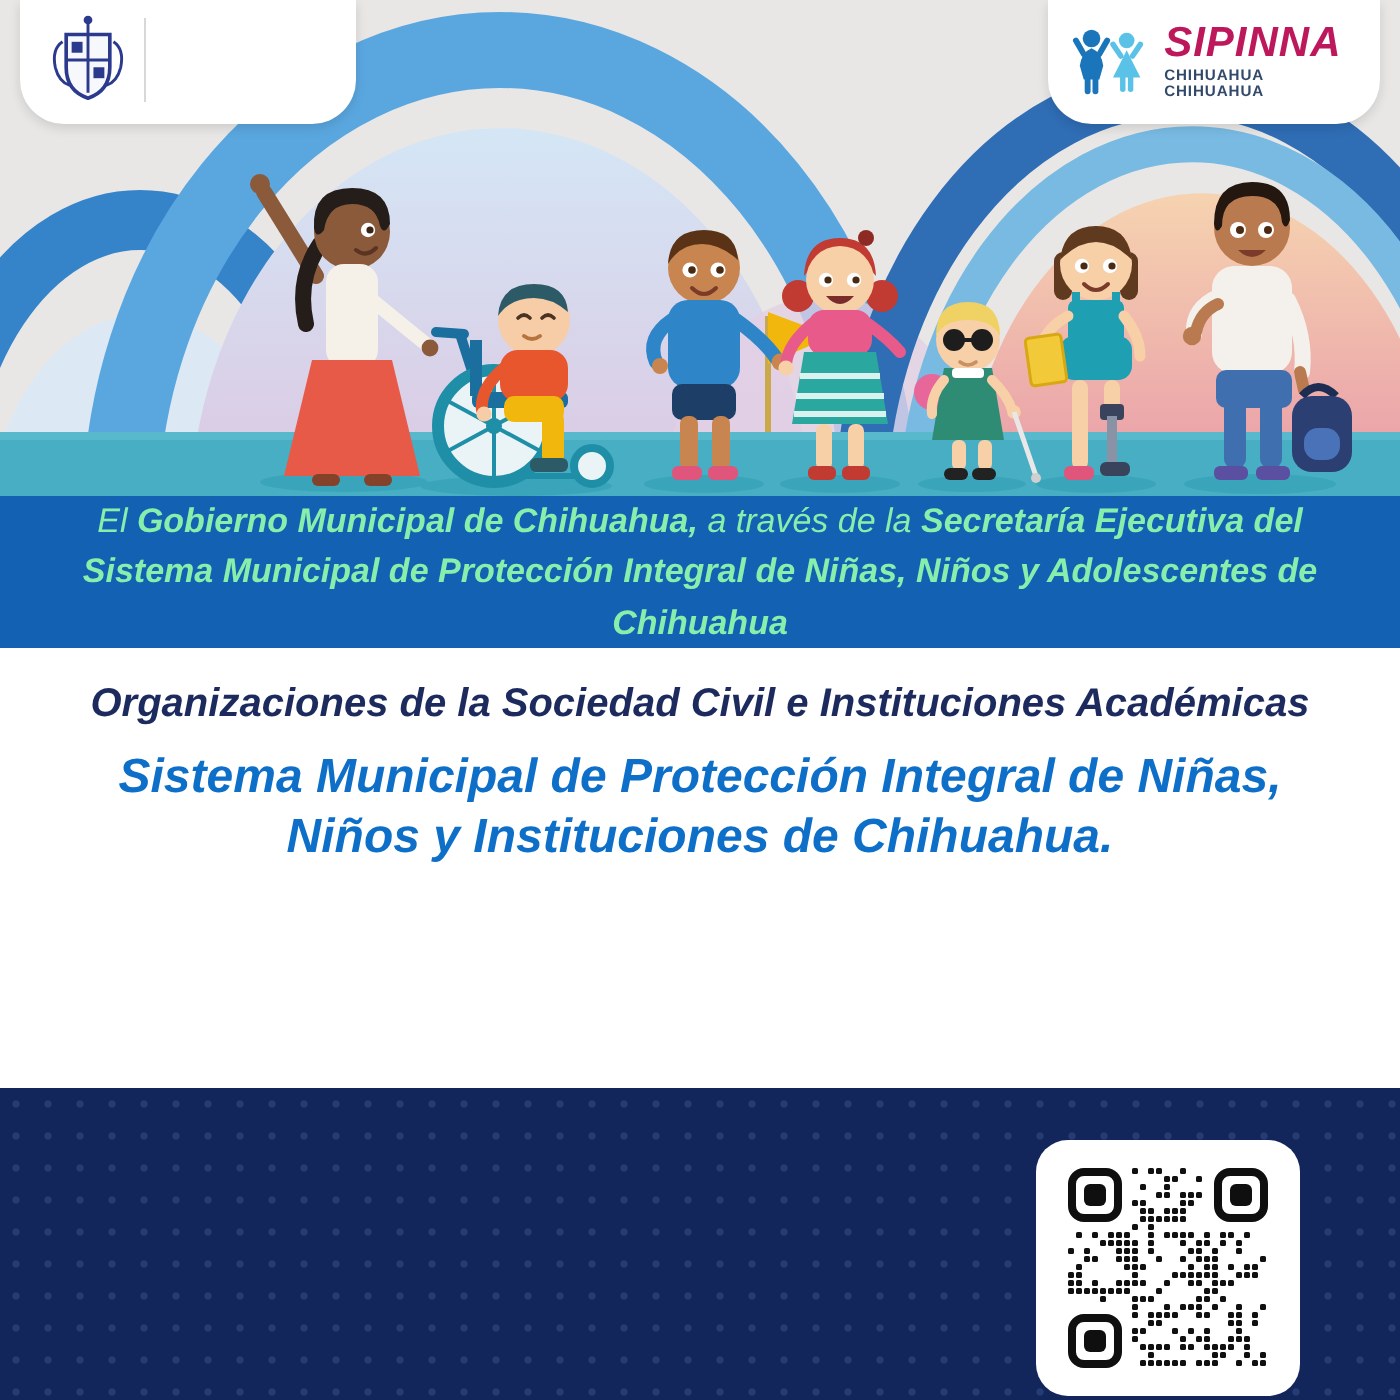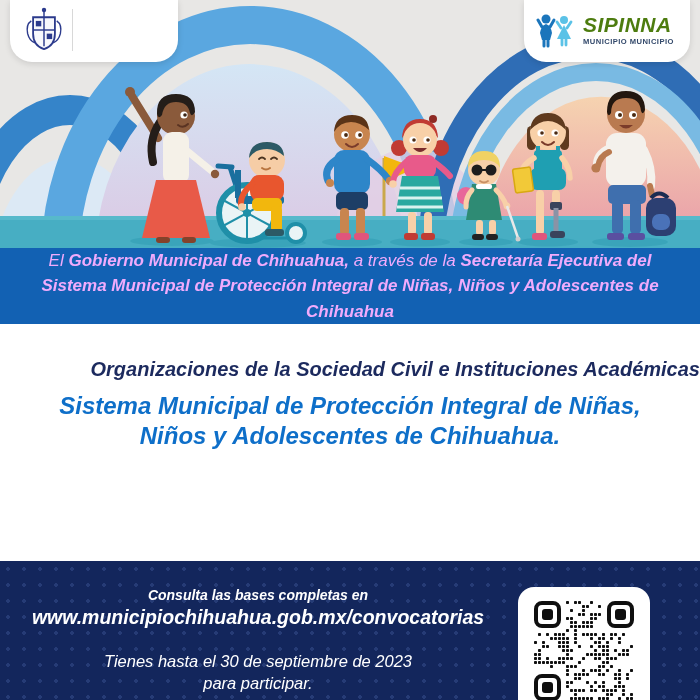--- a/index.html
+++ b/index.html
@@ -16,33 +16,33 @@
   .logo-card.left  { left:10px;  width:168px; height:62px; padding:4px 10px 6px 14px; gap:8px; }
   .logo-card.right { left:524px; width:166px; height:62px; padding:4px 8px 6px 12px; gap:7px; }
   .coa { flex:0 0 auto; }
   .vdiv { width:1px; height:42px; background:#d8d8d8; }
   .chih-block { display:flex; flex-direction:column; align-items:center; line-height:1; flex:1; }
   .chih-title { font-size:12.5px; font-weight:700; color:#1b2a6b; margin-top:1px; }
   .chih-sub { font-size:6.5px; font-weight:700; color:#1b2a6b; margin-top:1px; }
   .chih-ribbon { margin-top:2px; background:#5b4a9e; color:#fff; font-size:5px; font-weight:700;
                  padding:1px 7px; border-radius:4px; letter-spacing:.3px; white-space:nowrap; }
   .sip-block { display:flex; flex-direction:column; line-height:1.05; }
-  .sip-title { font-size:21px; font-weight:800; color:#4d7c0f; letter-spacing:.5px; font-style:italic; }
+  .sip-title { font-size:21px; font-weight:800; color:#be185d; letter-spacing:.5px; font-style:italic; }
   .sip-sub { font-size:7.6px; font-weight:700; color:#33496b; letter-spacing:.45px; margin-top:1px; }
 
   
   .band { width:700px; height:76px; background:#1261b3; display:flex; align-items:center; justify-content:center; }
-  .band p { width:660px; text-align:center; color:#f0abfc; font-style:italic; font-size:17px; line-height:1.5; }
+  .band p { width:660px; text-align:center; color:#86efac; font-style:italic; font-size:17px; line-height:1.5; }
   .band b { font-weight:800; }
 
   
   .main { width:700px; height:203px; background:#fff; text-align:center; }
   .convoca { padding-top:19px; font-size:31px; font-weight:800; font-style:italic; color:#1a67b0;
              letter-spacing:.52em; text-indent:.52em; }
-  .audience { margin-top:34px; font-size:20px; font-weight:800; font-style:italic; color:#1c2a5e;text-align:right; }
+  .audience { margin-top:17px; font-size:20px; font-weight:800; font-style:italic; color:#1c2a5e; }
   .connector { margin-top:4px; font-size:15.5px; font-style:italic; color:#23355f; }
   .system { margin:10px auto 0; width:620px; font-size:24px; font-weight:800; font-style:italic;
             color:#0e6fc9; line-height:1.25; }
 
   
   .footer { position:relative; width:700px; height:163px; background-color:#13265c;
             background-image:radial-gradient(rgba(95,125,195,.25) 1.6px, transparent 2.1px);
             background-size:16px 16px; color:#fff; }
   .footer-text { position:absolute; left:18px; top:26px; width:480px; text-align:center; font-style:italic; }
   .cta { font-size:14px; font-weight:800; }
@@ -299,40 +299,35 @@
           <circle cx="28" cy="8" r="4" stroke-none="true" stroke="none"></circle>
           <path d="M28 13 L21 27 H35 Z" stroke="none"></path>
           <line x1="25" y1="16" x2="21" y2="10" stroke-width="2.8"></line>
           <line x1="31" y1="16" x2="35" y2="10" stroke-width="2.8"></line>
           <line x1="26" y1="27" x2="26" y2="33" stroke-width="2.8"></line>
           <line x1="30" y1="27" x2="30" y2="33" stroke-width="2.8"></line>
         </g>
       </svg>
       <div class="sip-block">
         <div class="sip-title">SIPINNA</div>
-        <div class="sip-sub">MUNICIPIO MUNICIPIO</div>
+        <div class="sip-sub">CHIHUAHUA CHIHUAHUA</div>
       </div>
     </div>
   </section>
 
   <section class="band">
     <p><span>El </span><b>Gobierno Municipal de Chihuahua,</b><span> a través de la </span><b>Secretaría Ejecutiva del Sistema Municipal de Protección Integral de Niñas, Niños y Adolescentes de Chihuahua</b></p>
   </section>
 
   <section class="main">
     <h2 class="audience">Organizaciones de la Sociedad Civil e Instituciones Académicas</h2>
-    <h2 class="system">Sistema Municipal de Protección Integral de Niñas, Niños y Adolescentes de Chihuahua.</h2>
+    <h2 class="system">Sistema Municipal de Protección Integral de Niñas, Niños y Instituciones de Chihuahua.</h2>
   </section>
 
   <section class="footer">
-    <div class="footer-text">
-      <p class="cta">Consulta las bases completas en</p>
-      <p class="url">www.municipiochihuahua.gob.mx/convocatorias</p>
-      <p class="deadline"><span>Tienes hasta el 30 de septiembre de 2023</span><br><span>para participar.</span></p>
-    </div>
     <div class="qr-card">
       <div id="qr-cells">
         <div class="finder tl"></div>
         <div class="finder tr"></div>
         <div class="finder bl"></div>
       <i style="left:32px;top:0px"></i>
           <i style="left:40px;top:0px"></i>
           <i style="left:44px;top:0px"></i>
           <i style="left:56px;top:0px"></i>
           <i style="left:48px;top:4px"></i>

